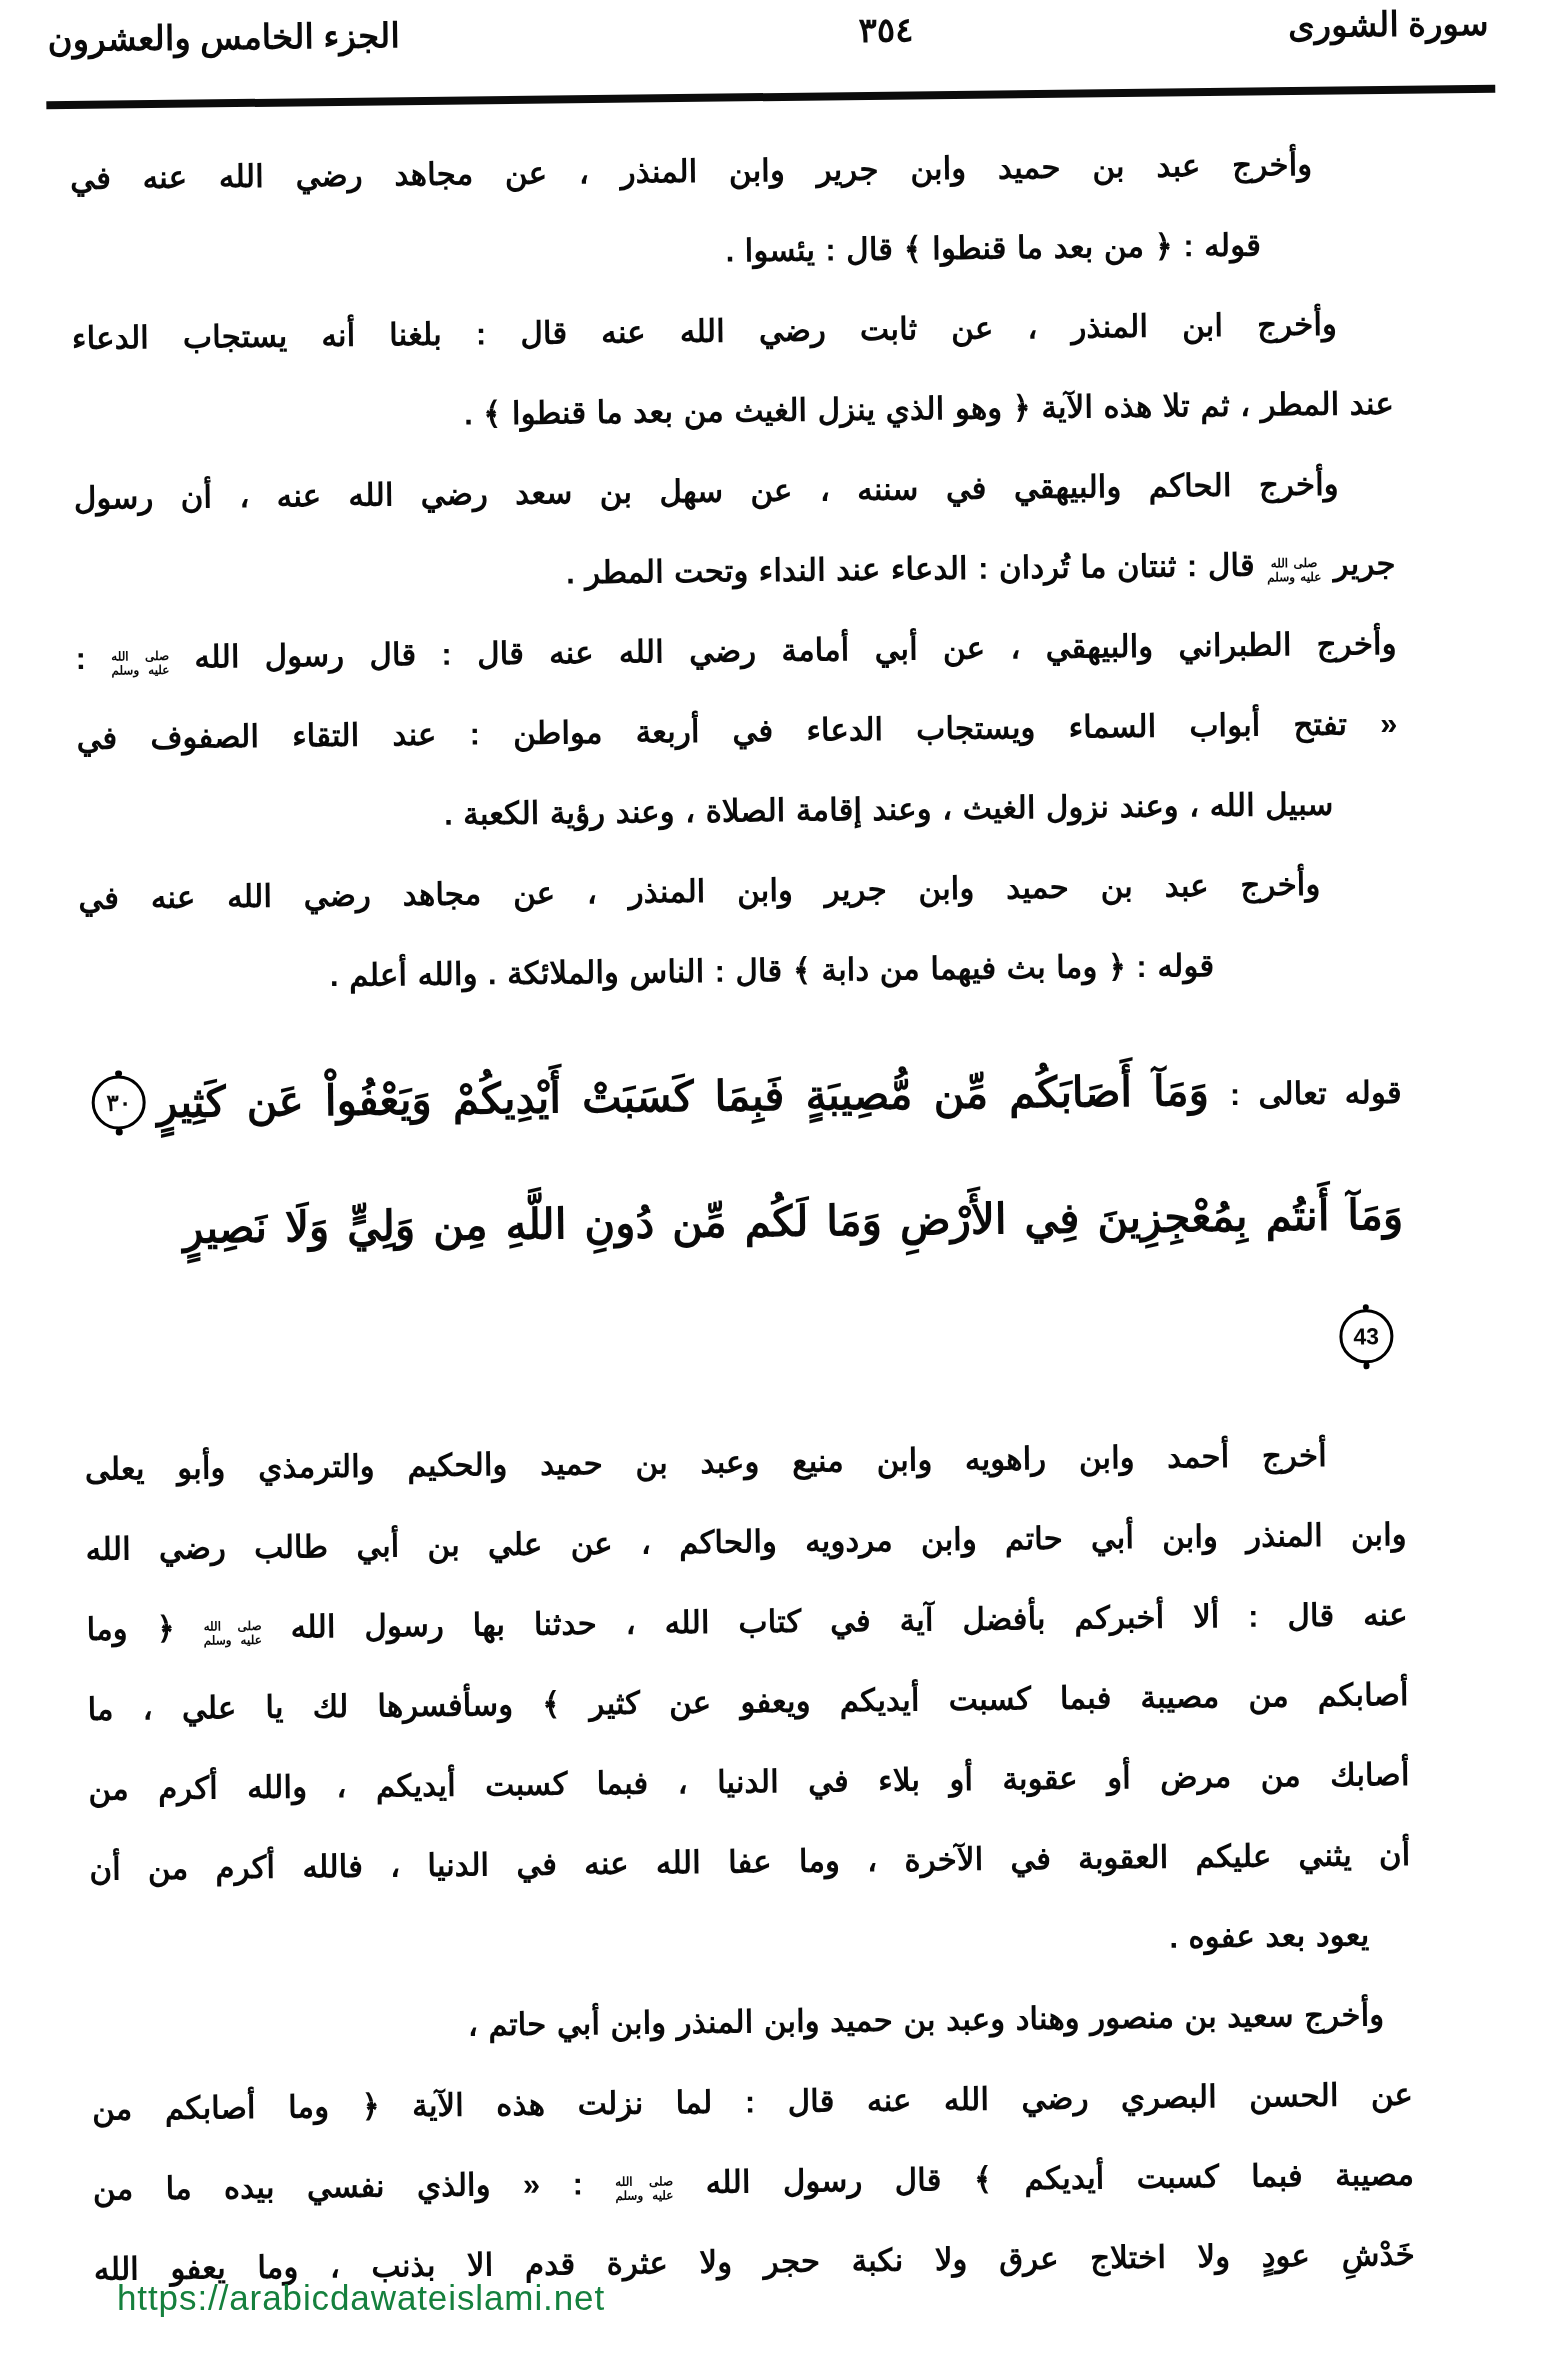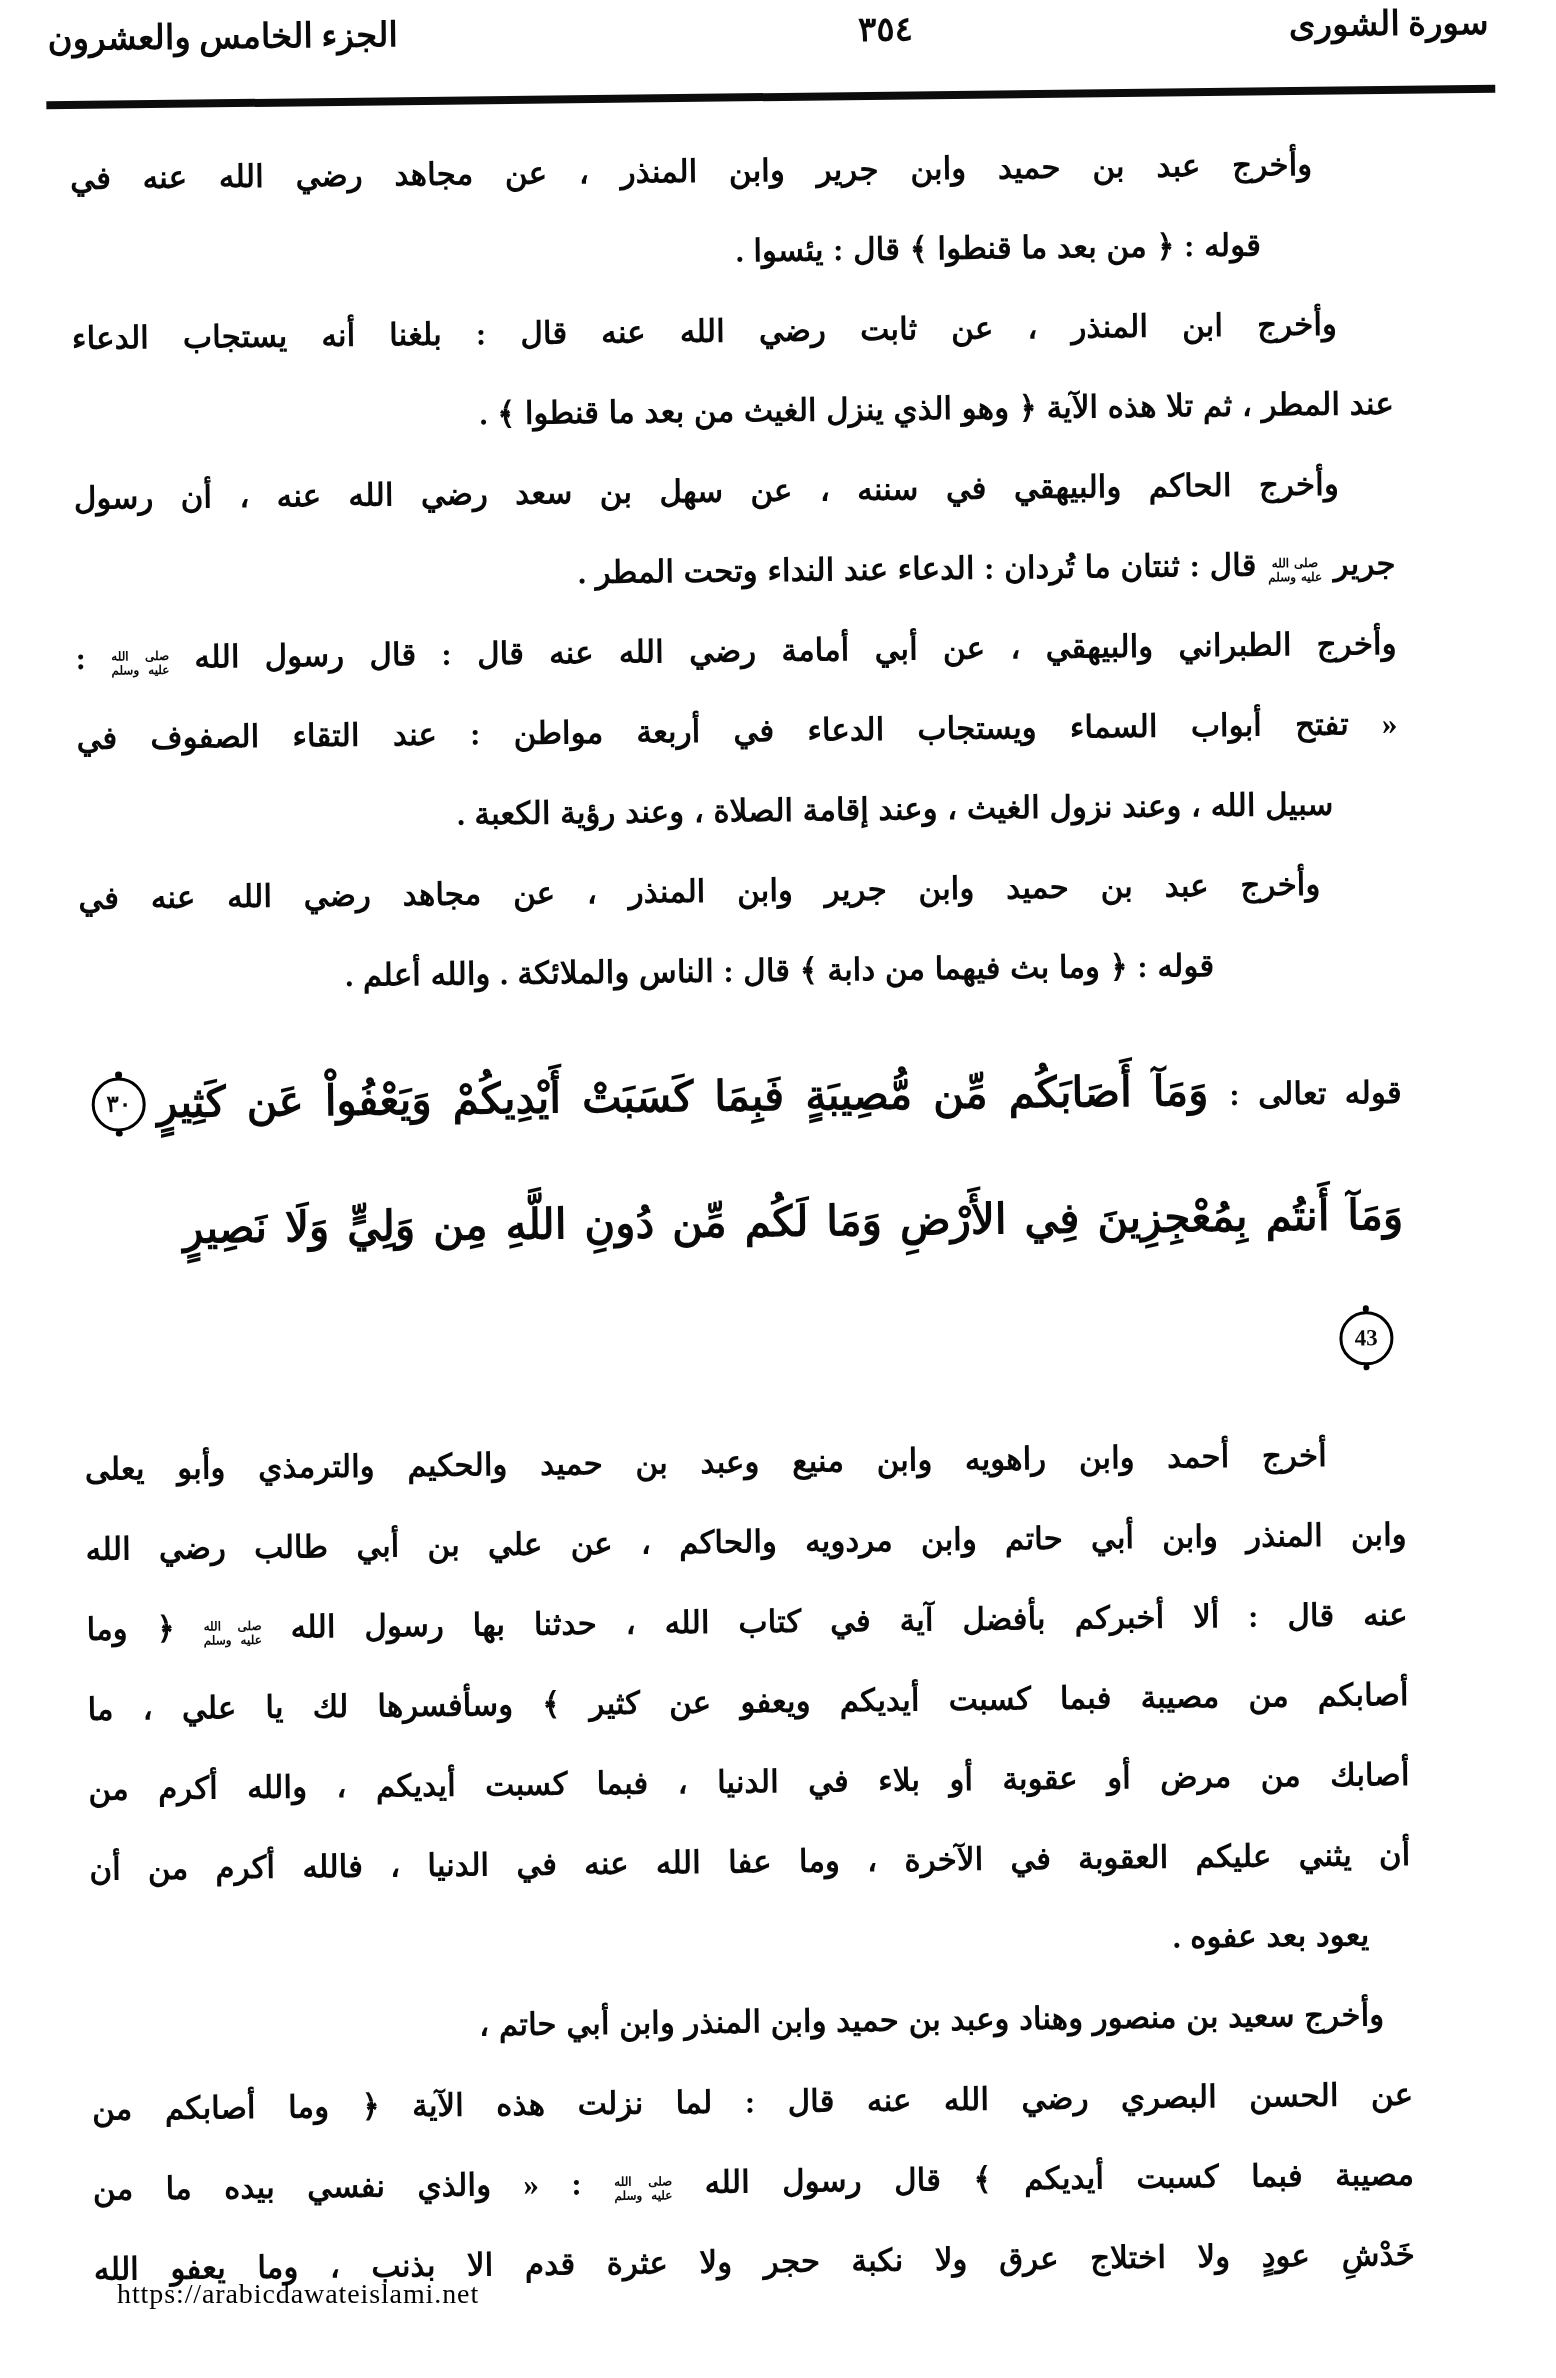--- a/index.html
+++ b/index.html
@@ -1,19 +1,19 @@
 <!DOCTYPE html>
 <html lang="ar" style="font-size:15px"><head>
 <meta charset="utf-8">
 <style>
   html,body { margin:0; padding:0; background:#e8e8e8; }
   .page {
     position:relative; width:1557px; height:2378px; margin:0 auto;
     background:#ffffff; overflow:hidden; color:#0a0a0a;
-    font-family:Liberation Serif, serif;
+    font-family:Liberation Sans, sans-serif;
   }
   
   .tilt { position:absolute; inset:0; transform:rotate(-0.65deg); transform-origin:50% 40%; }
 
   
   .hdr {
     position:absolute; top:11.2px; left:58px; right:58px;
     display:flex; flex-direction:row-reverse; justify-content:space-between; align-items:flex-start;
     direction:rtl; font-weight:bold; font-size:34px; line-height:1.2;
   }
@@ -53,21 +53,21 @@
   .aya-num::before, .aya-num::after {
     content:""; position:absolute; left:50%; width:6.5px; height:6.5px;
     background:#000; border-radius:50%; transform:translateX(-50%);
   }
   .aya-num::before { top:-8.4px; }
   .aya-num::after  { bottom:-8.4px; }
 
   
   .watermark {
     position:absolute; left:117px; top:2278px;
-    font-size:28px; color:#000000; font-weight:normal;
+    font-size:35px; color:#15803d; font-weight:normal;
     letter-spacing:0.9px; direction:ltr;text-align:right;
   }
 </style>
 </head>
 <body>
 
 <div class="page">
   <div class="tilt">
 
     <div class="hdr">

